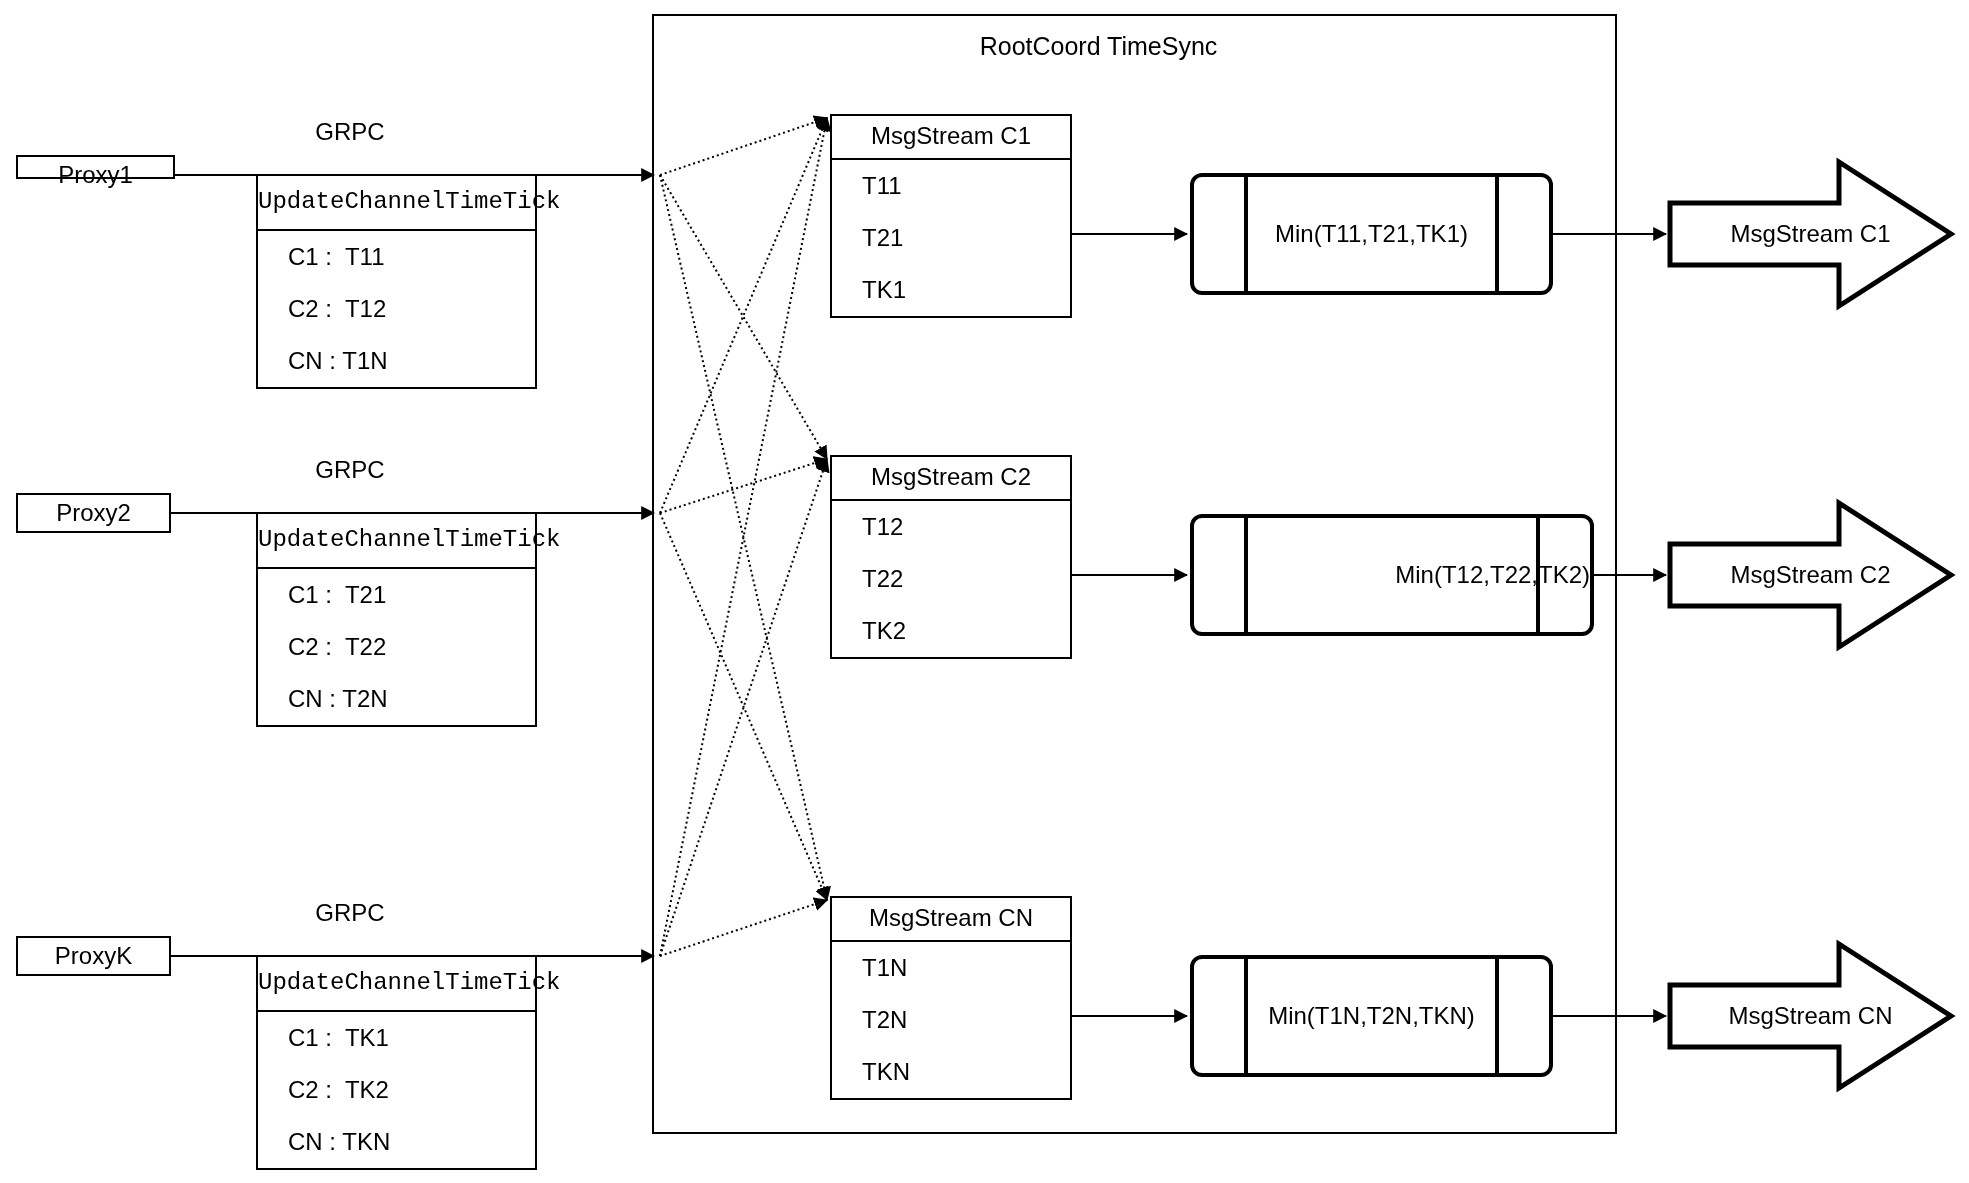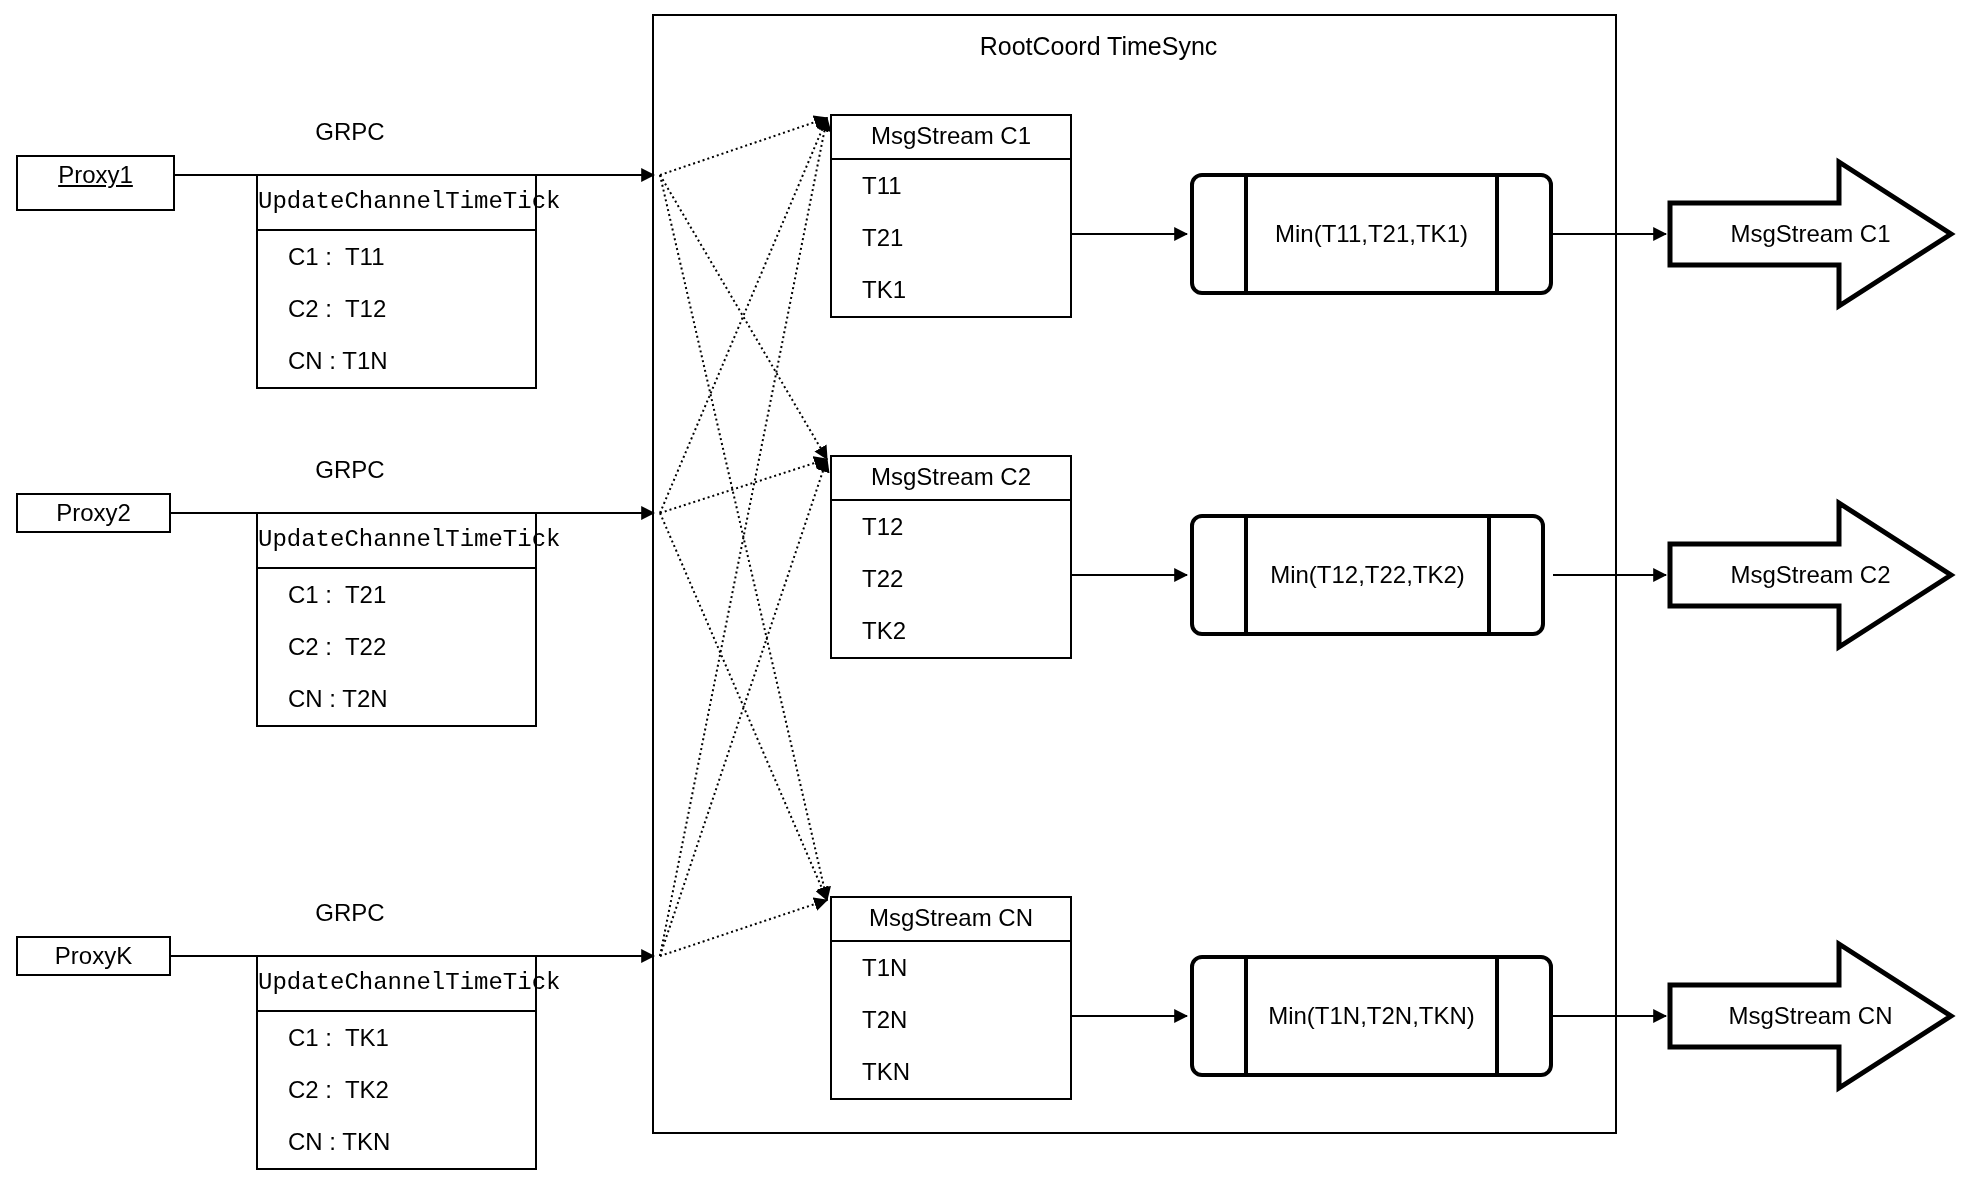--- a/index.html
+++ b/index.html
@@ -66,21 +66,21 @@
       <line x1="1553" y1="1016" x2="1666" y2="1016"></line>
     </g>
 
     <g fill="#fff" stroke="#000" stroke-width="5">
       <polygon points="1670,203 1839,203 1839,162 1951,234 1839,306 1839,265 1670,265"></polygon>
       <polygon points="1670,544 1839,544 1839,503 1951,575 1839,647 1839,606 1670,606"></polygon>
       <polygon points="1670,985 1839,985 1839,944 1951,1016 1839,1088 1839,1047 1670,1047"></polygon>
     </g>
   </svg>
 
-  <div class="abs proxy" style="left:16px;top:155px;width:159px;height:56px;text-decoration:underline;">
+  <div class="abs proxy" style="left:16px;top:155px;width:159px;height:24px;">
     <span>Proxy1</span>
   </div>
   <div class="abs lbl" style="left:270px;top:118px;width:160px;">GRPC</div>
 
   <div class="abs utable" style="left:256px;top:174px;width:281px;">
     <div class="thead">UpdateChannelTimeTick</div>
     <div class="trow">C1 :  T11</div>
     <div class="trow">C2 :  T12</div>
     <div class="trow">CN : T1N</div>
   </div>
@@ -114,21 +114,21 @@
     <div class="trow">CN : T2N</div>
   </div>
 
   <div class="abs mtable" style="left:830px;top:455px;width:242px;">
     <div class="thead">MsgStream C2</div>
     <div class="trow">T12</div>
     <div class="trow">T22</div>
     <div class="trow">TK2</div>
   </div>
 
-  <div class="abs minbox" style="left:1190px;top:514px;width:355px;height:122px;">
+  <div class="abs minbox" style="left:1190px;top:514px;width:404px;height:122px;justify-content:flex-end;">
     <div class="minline" style="left:50px;"></div>
     <div class="minline" style="right:50px;"></div>
     <span>Min(T12,T22,TK2)</span>
   </div>
 
   <div class="abs outlbl" style="left:1670px;top:544px;width:281px;height:62px;">
     <span>MsgStream C2</span>
   </div>
 
   <div class="abs proxy" style="left:16px;top:936px;width:155px;height:40px;">

